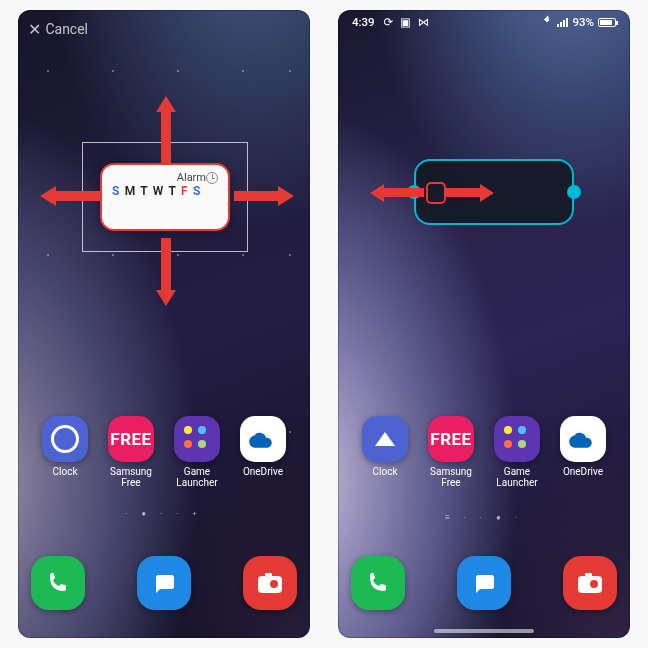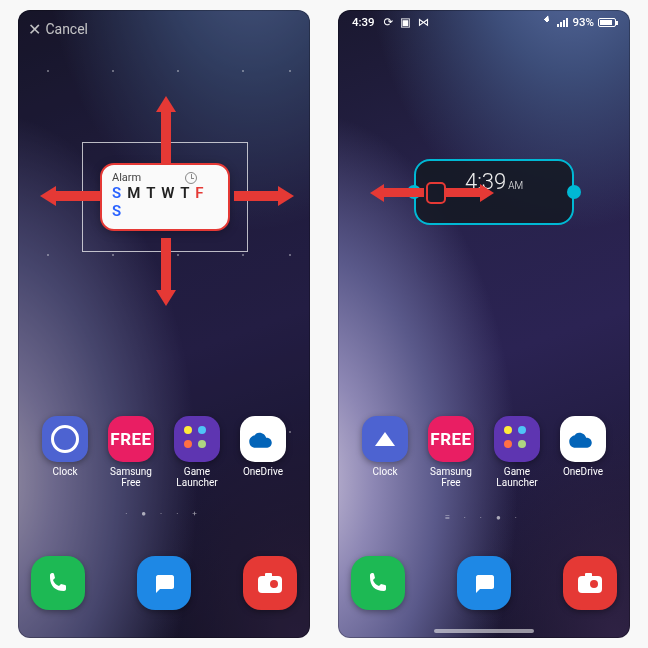--- a/index.html
+++ b/index.html
@@ -40,24 +40,24 @@
     border-radius: 14px;
     padding: 6px 10px 4px 10px;
     box-shadow: 0 2px 10px rgba(0,0,0,.25);
     border: 2px solid #e53935;
   }
   .resize-frame {
     position:absolute; left: 64px; top: 132px;
     width: 166px; height: 110px;
     border: 1px solid rgba(255,255,255,.7);
   }
-  .alarm-widget .row1 { display:flex; justify-content:flex-start; align-items:center; font-size:11px; color:#444;gap:44px;}
+  .alarm-widget .row1 { display:flex; justify-content:flex-end; align-items:center; font-size:11px; color:#444;}
   .alarm-widget .time { font-size: 21px; font-weight: 300; color:#111; line-height:1.15;}
   .alarm-widget .time .ampm{ font-size:10px; margin-left:2px;}
-  .alarm-widget .days { font-size:15px; letter-spacing:1.2px; font-weight:600;}
+  .alarm-widget .days { font-size:12px; letter-spacing:1.2px; font-weight:600;}
   .alarm-widget .days .wknd{ color:#2962ff;} .alarm-widget .days .fri{color:#e53935;}
   .alarm-widget .days .wd{ color:#222;}
   .alarm-icon{ width:12px;height:12px;border:1.2px solid #888;border-radius:50%;position:relative;}
   .alarm-icon::before,.alarm-icon::after{content:"";position:absolute;background:#888;}
   .alarm-icon::before{width:1px;height:4px;left:5px;top:1.5px;}
   .alarm-icon::after{width:3px;height:1px;left:5px;top:5px;}
 
   .clock-widget{
     position:absolute; left: 76px; top: 149px;
     width: 160px; height: 66px;
@@ -248,21 +248,20 @@
           <i></i>
         </span>
       <span>93%</span>
       <span class="batt">
           <i></i>
         </span>
     </span>
   </div>
 
   <div class="clock-widget">
-    <div class="t"><span>4:39</span><span class="ampm">AM</span></div>
   </div>
   <div class="resize-dot l"></div>
   <div class="resize-dot r"></div>
   <div class="redring"></div>
   <div class="arrow2 left">
       <div class="head"></div>
       <div class="shaft"></div>
     </div>
   <div class="arrow2 right">
       <div class="shaft"></div>

